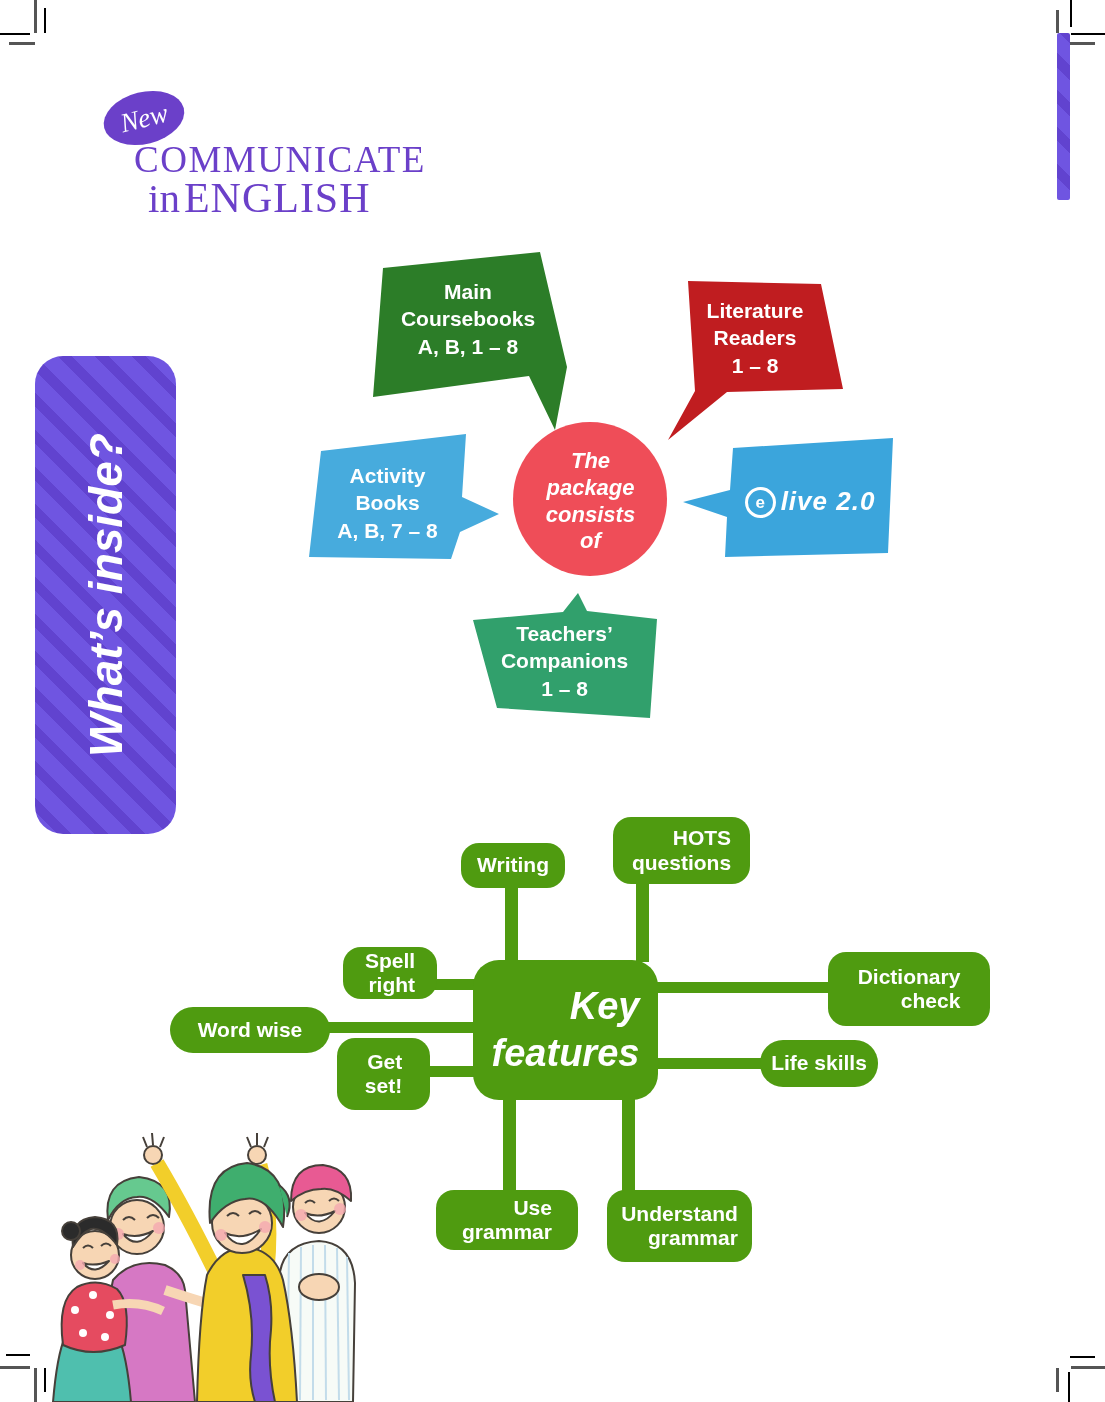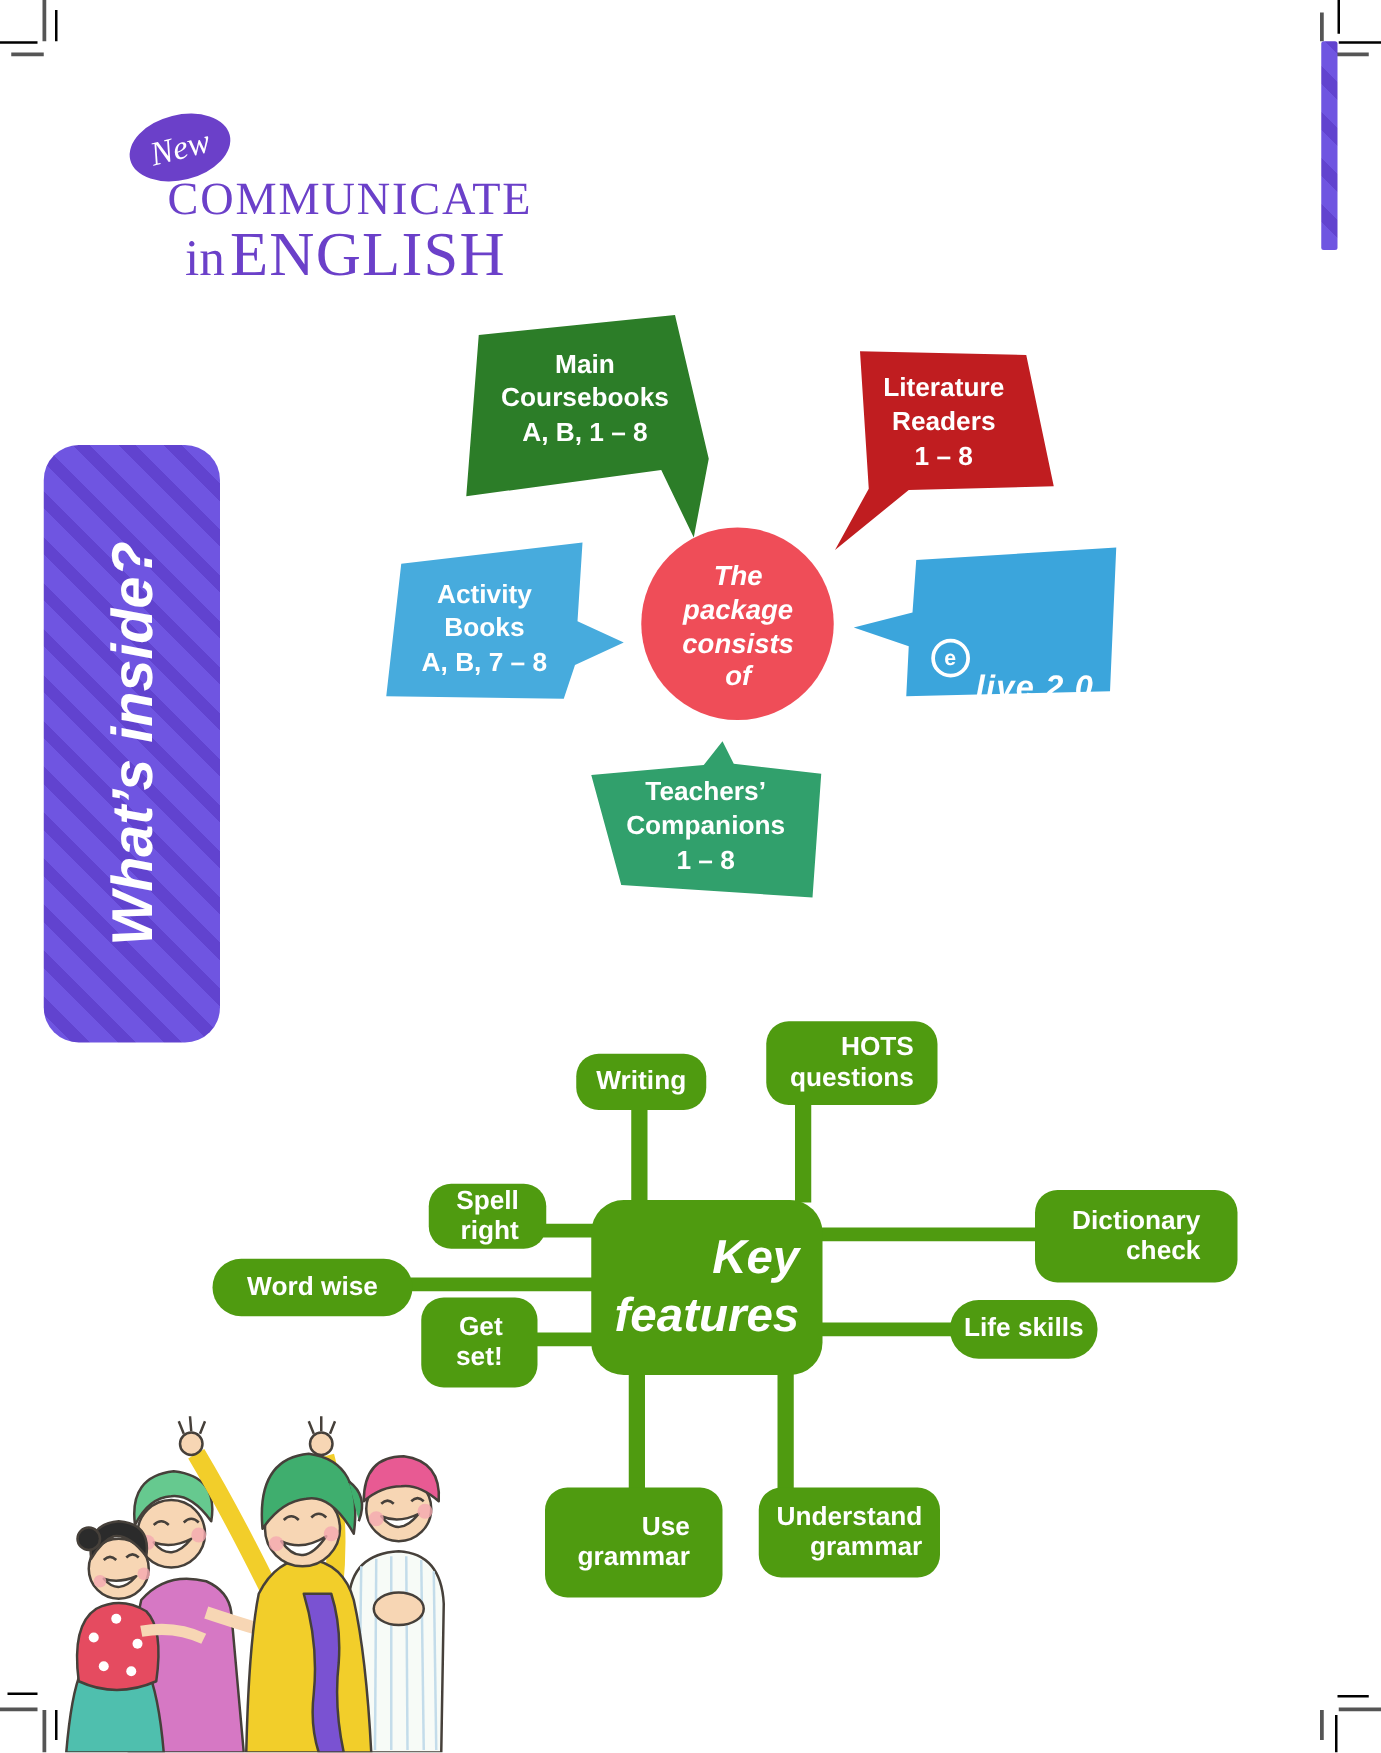--- a/index.html
+++ b/index.html
@@ -20,21 +20,21 @@
   .logo-line1{
     position:absolute;left:134px;top:138px;width:300px;
     font-family:"Liberation Serif",serif;font-size:37px;letter-spacing:1.5px;
     color:var(--logo_purple);white-space:nowrap;
   }
   .logo-line2{
     position:absolute;left:148px;top:174px;width:300px;
     font-family:"Liberation Serif",serif;color:var(--logo_purple);white-space:nowrap;
   }
   .logo-line2 .small{font-size:41px;}
-  .logo-line2 .big{font-size:50px;letter-spacing:1px;}
+  .logo-line2 .big{font-size:42px;letter-spacing:1px;}
   
   .stripes{
     background:repeating-linear-gradient(45deg,var(--purple) 0 16px,var(--purple_dark) 16px 26px);
   }
   .banner{
     position:absolute;left:35px;top:356px;width:141px;height:478px;border-radius:28px;
   }
   .banner-inner{position:absolute;inset:0;display:flex;align-items:center;justify-content:center;}
   .banner-inner span{
     transform:rotate(-90deg);white-space:nowrap;color:#fff;
@@ -49,21 +49,21 @@
   }
   .circle-text{
     font-style:italic;font-size:22px;line-height:1.22;
   }
   .elive-row{display:flex;align-items:center;justify-content:center;gap:5px;margin-bottom:4px;}
   .e-circle{
     width:25px;height:25px;border:3px solid #fff;border-radius:50%;
     display:inline-flex;align-items:center;justify-content:center;
     font-size:17px;font-weight:bold;font-style:normal;line-height:1;
   }
-  .e-rest{font-style:italic;font-size:26px;font-weight:bold;letter-spacing:1px;margin-top:48px;}
+  .e-rest{font-style:italic;font-size:26px;font-weight:bold;letter-spacing:1px;}
   
   .node{
     position:absolute;background:var(--mindmap_green);color:#fff;font-weight:bold;
     border-radius:18px;display:flex;align-items:center;justify-content:center;
     text-align:right;white-space:pre-line;line-height:1.15;font-size:21px;
   }
   .node.pill{border-radius:23px;}
   .kf-center{
     border-radius:26px;font-size:38px;font-style:italic;line-height:1.25;
   }
@@ -164,21 +164,21 @@
 <div class="node" style="left:613px;top:817px;width:137px;height:67px;">HOTS
 questions</div>
 <div class="node" style="left:343px;top:947px;width:94px;height:52px;">Spell
 right</div>
 <div class="node pill" style="left:170px;top:1007px;width:160px;height:46px;">Word wise</div>
 <div class="node" style="left:337px;top:1038px;width:93px;height:72px;">Get
 set!</div>
 <div class="node" style="left:828px;top:952px;width:162px;height:74px;">Dictionary
 check</div>
 <div class="node pill" style="left:760px;top:1040px;width:118px;height:47px;">Life skills</div>
-<div class="node" style="left:436px;top:1190px;width:142px;height:88px;">Use
+<div class="node" style="left:436px;top:1190px;width:142px;height:60px;">Use
 grammar</div>
 <div class="node" style="left:607px;top:1190px;width:145px;height:72px;">Understand
 grammar</div>
 
 <svg class="illustration" width="350" height="287" viewBox="0 0 350 287">
   <g stroke="#46403a" stroke-width="2" stroke-linejoin="round">
 
     <g>
       <path d="M68,287 Q70,200 78,165 Q98,142 130,150 Q148,158 150,175 L160,287 Z" fill="#d678c4"></path>
       <path d="M130,175 Q160,185 178,190" fill="none" stroke="#f7d6b4" stroke-width="10"></path>

